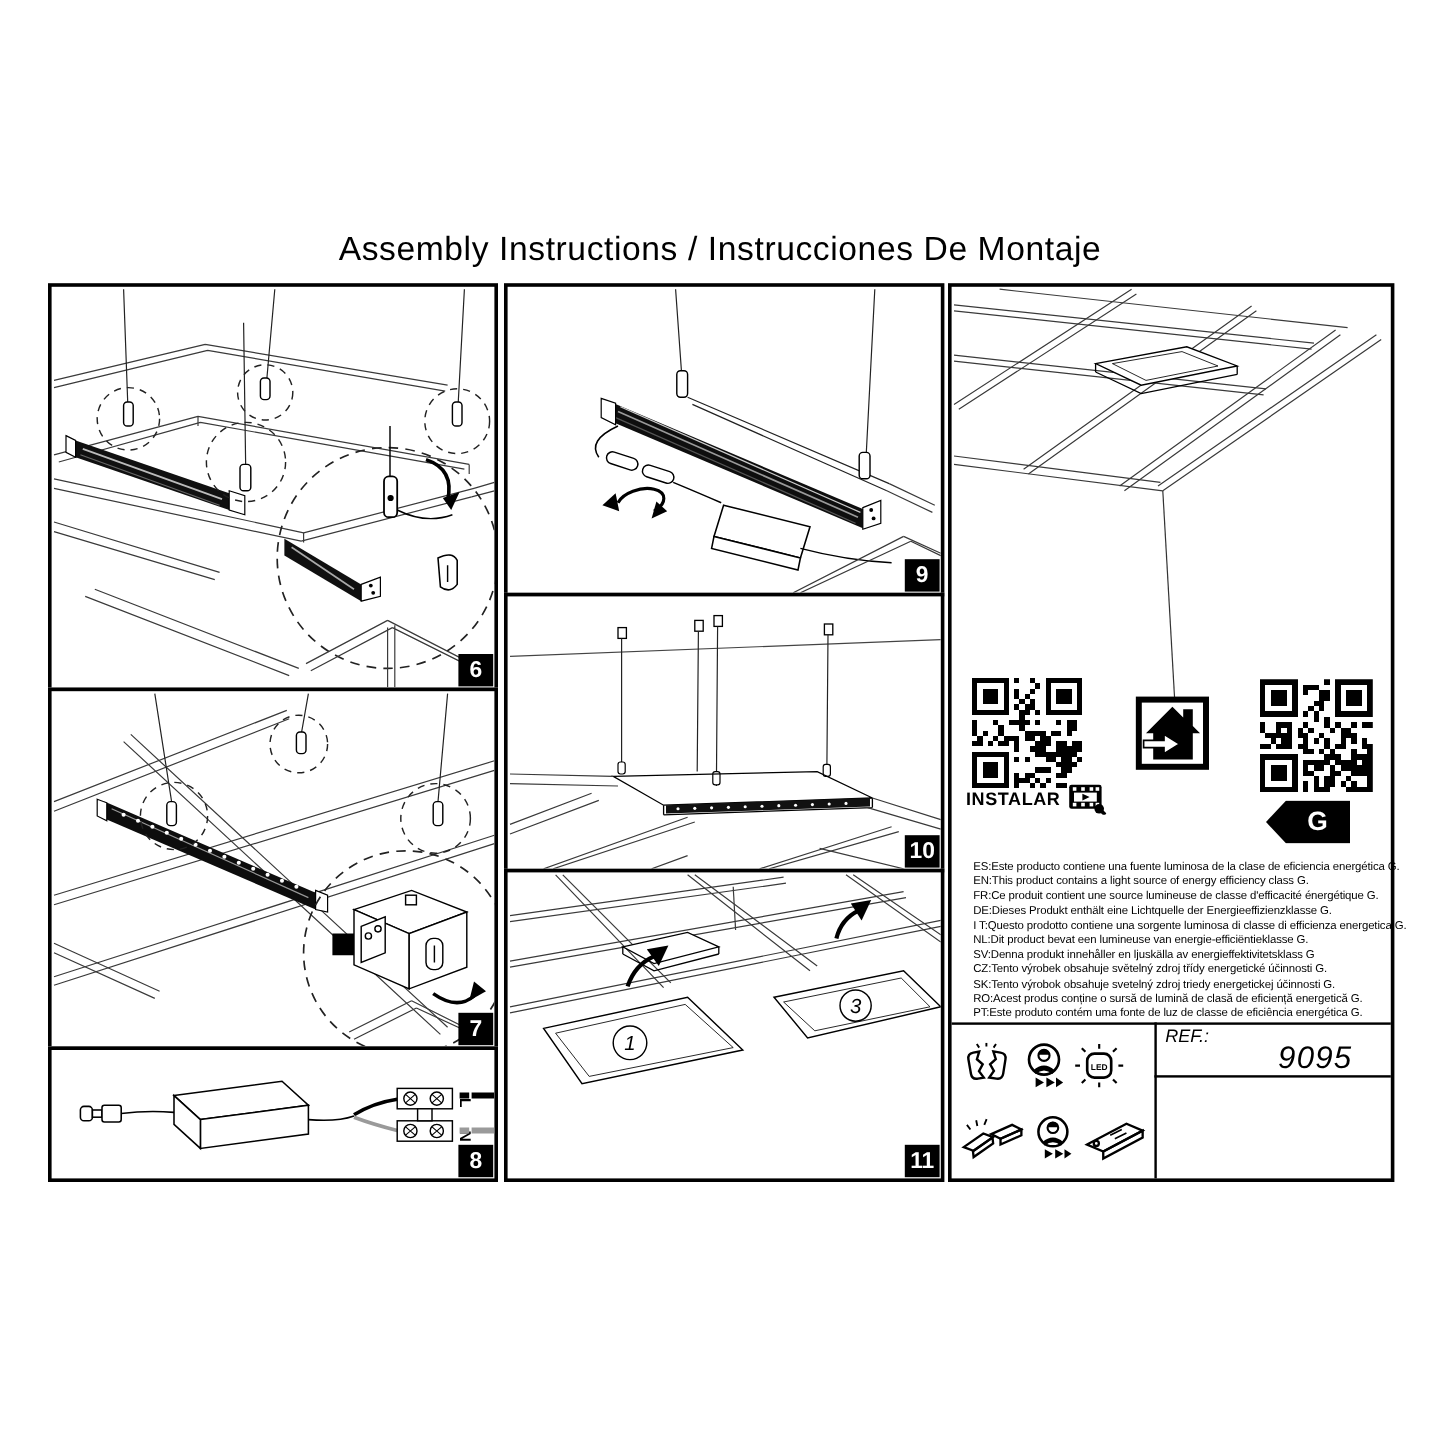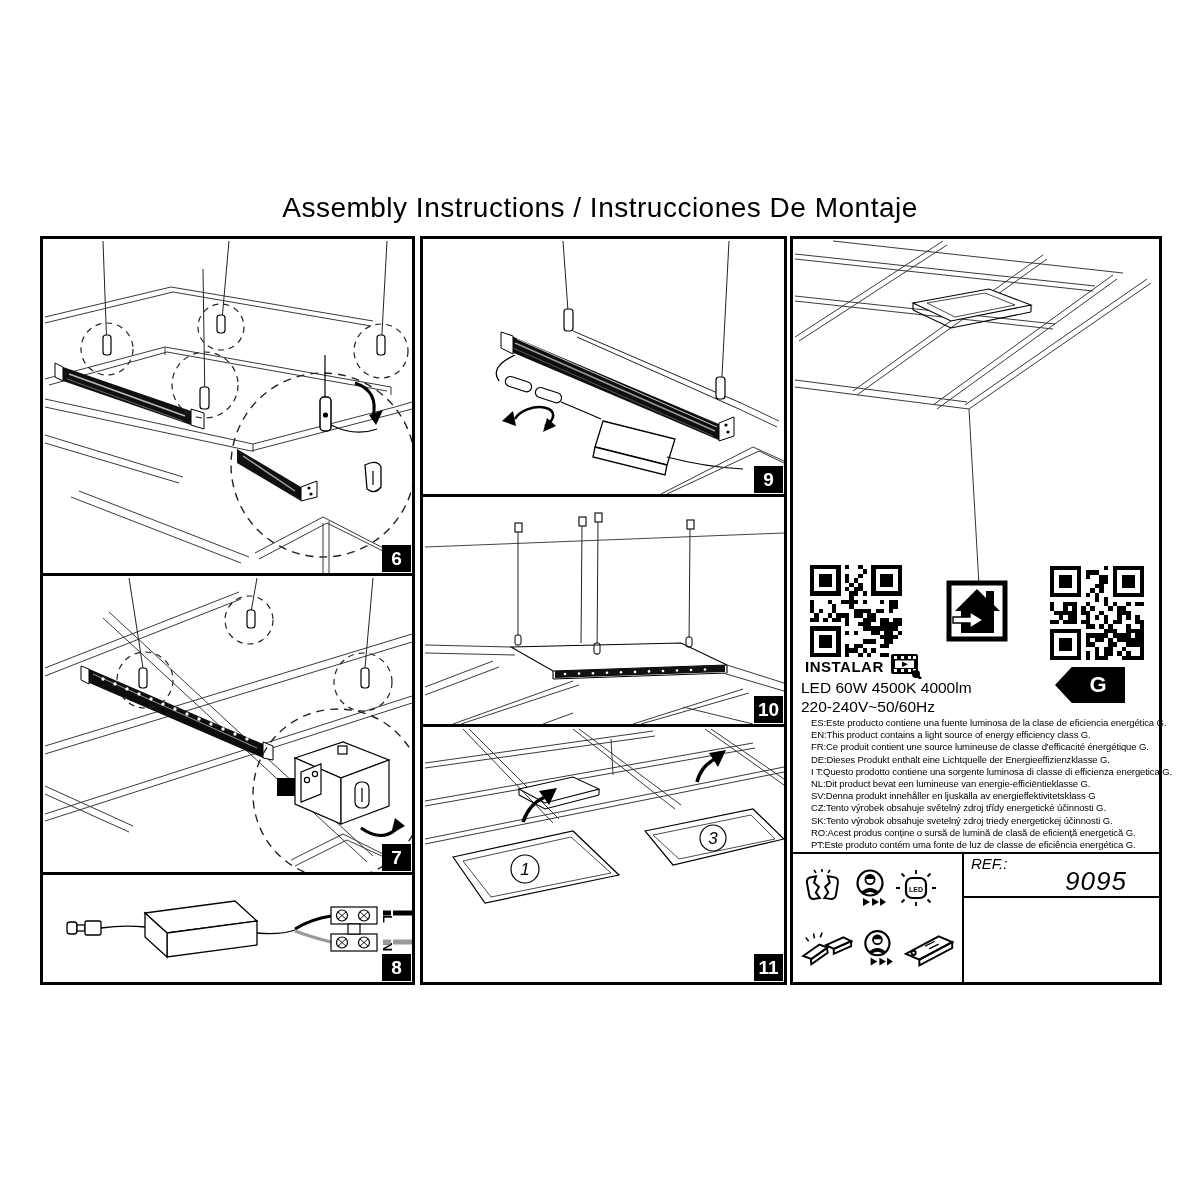--- a/index.html
+++ b/index.html
@@ -618,24 +618,20 @@
       <polygon points="12,8.5 12,14 18,11.2" fill="#000"></polygon>
       <circle cx="26" cy="21" r="4" fill="#000"></circle>
       <path d="M26 21 l5 5" stroke="#000" stroke-width="3"></path>
     </svg>
   </div>
 
   <div class="abs g-arrow" style="left:262px;top:428px;">
     <span>G</span>
   </div>
 
-  <div class="abs specs" style="left:8px;top:439px;">
-    <div>LED 60W 4500K 4000lm</div>
-    <div>220-240V~50/60Hz</div>
-  </div>
 
   <div class="abs langs" style="left:18px;top:478px;">
     <div>ES:Este producto contiene una fuente luminosa de la clase de eficiencia energética G.</div>
     <div>EN:This product contains a light source of energy efficiency class G.</div>
     <div>FR:Ce produit contient une source lumineuse de classe d'efficacité énergétique G.</div>
     <div>DE:Dieses Produkt enthält eine Lichtquelle der Energieeffizienzklasse G.</div>
     <div>I T:Questo prodotto contiene una sorgente luminosa di classe di efficienza energetica G.</div>
     <div>NL:Dit product bevat een lumineuse van energie-efficiëntieklasse G.</div>
     <div>SV:Denna produkt innehåller en ljuskälla av energieffektivitetsklass G</div>
     <div>CZ:Tento výrobek obsahuje světelný zdroj třídy energetické účinnosti G.</div>

